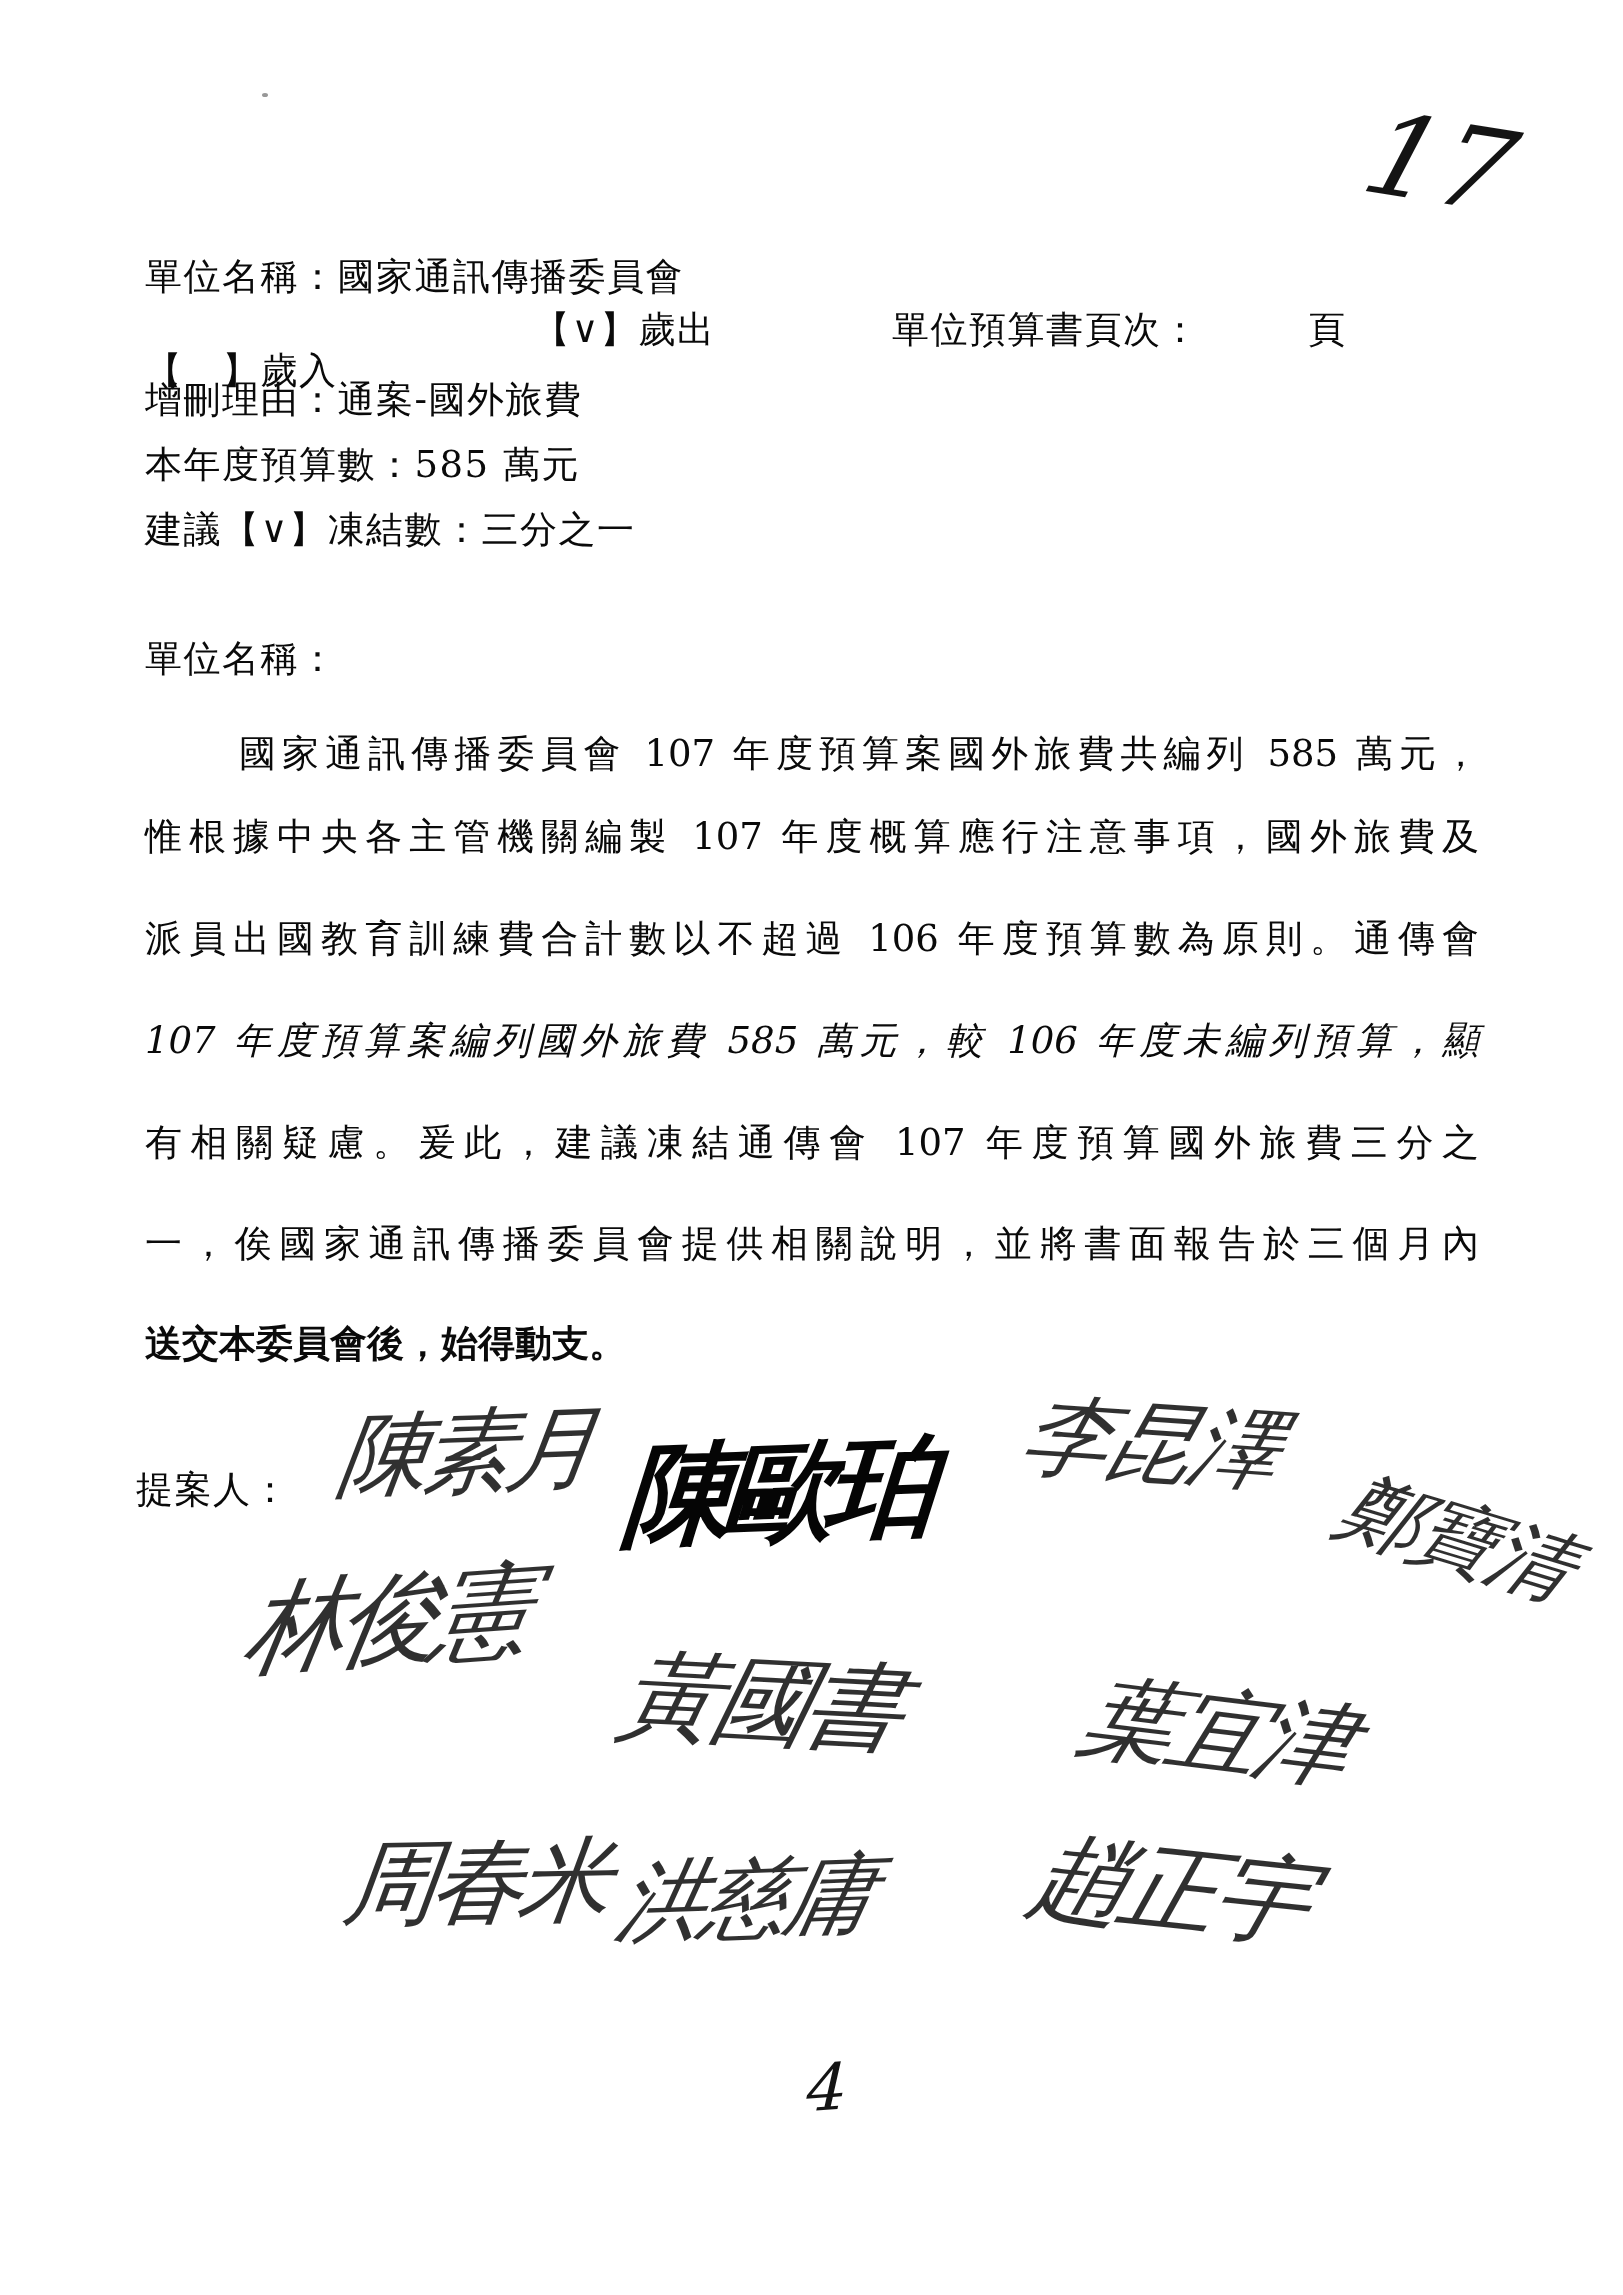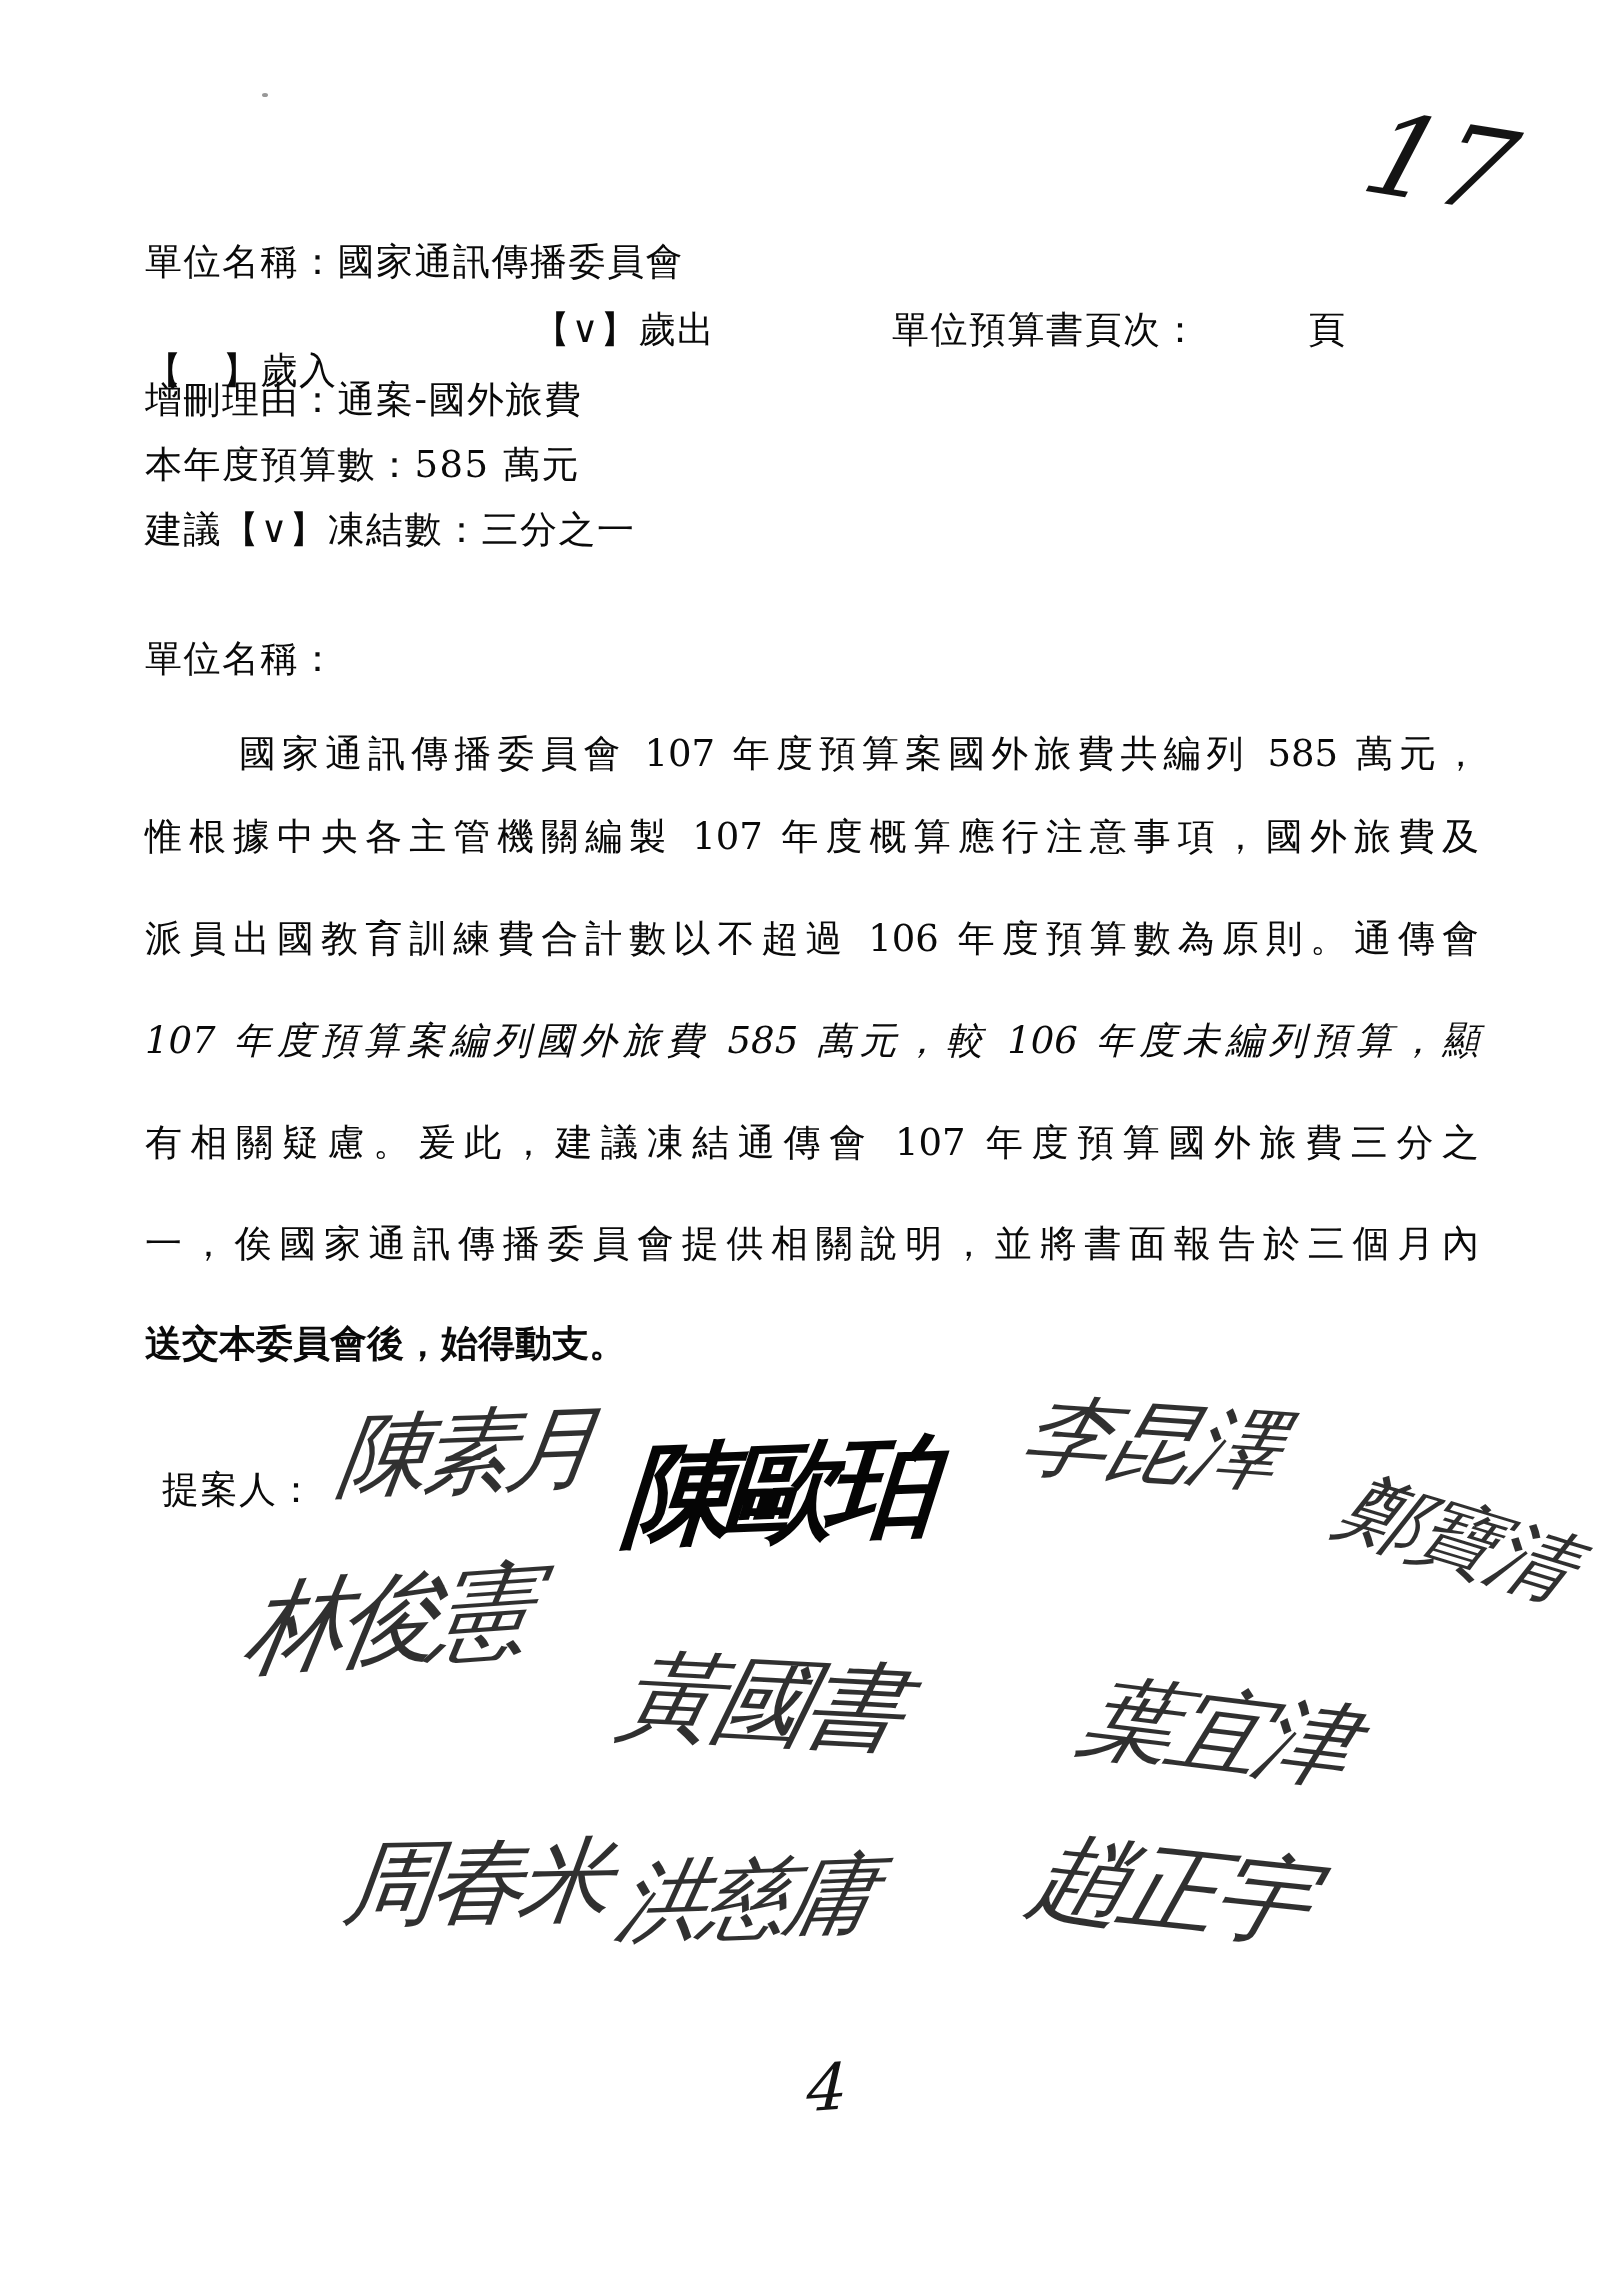--- a/index.html
+++ b/index.html
@@ -55,21 +55,21 @@
 </style>
 </head>
 <body>
 
 <div class="page">
 
   <div class="speck" style="left:262px; top:93px;"></div>
 
   <div class="sig" style="left:1386px; top:98px; font-size:113px; transform:rotate(9deg) skewX(-8deg);">17</div>
 
-  <div class="print" style="left:145px; top:243px;">單位名稱：國家通訊傳播委員會</div>
+  <div class="print" style="left:145px; top:258px;">單位名稱：國家通訊傳播委員會</div>
 
   <div class="print" style="left:145px; top:311px;margin-top:41px;">【　】歲入</div>
 
   <div class="print" style="left:533px; top:311px;">【∨】歲出</div>
 
   <div class="print" style="left:892px; top:311px;">單位預算書頁次：</div>
 
   <div class="print" style="left:1308px; top:311px;">頁</div>
 
   <div class="print" style="left:145px; top:381px;">增刪理由：通案-國外旅費</div>
@@ -83,21 +83,21 @@
   <div>
     <div class="print para-line" style="left:145px; top:735px; padding-left:94px; width:1240px;">國家通訊傳播委員會 107 年度預算案國外旅費共編列 585 萬元，</div>
     <div class="print para-line" style="left:145px; top:818px;">惟根據中央各主管機關編製 107 年度概算應行注意事項，國外旅費及</div>
     <div class="print para-line" style="left:145px; top:920px;">派員出國教育訓練費合計數以不超過 106 年度預算數為原則。通傳會</div>
     <div class="print para-line" style="left:145px; top:1022px;font-style:italic;">107 年度預算案編列國外旅費 585 萬元，較 106 年度未編列預算，顯</div>
     <div class="print para-line" style="left:145px; top:1124px;">有相關疑慮。爰此，建議凍結通傳會 107 年度預算國外旅費三分之</div>
     <div class="print para-line" style="left:145px; top:1225px;">一，俟國家通訊傳播委員會提供相關說明，並將書面報告於三個月內</div>
     <div class="print para-line para-last" style="left:145px; top:1325px;">送交本委員會後，始得動支。</div>
   </div>
 
-  <div class="print" style="left:162px; top:1471px;font-family:Liberation Serif, serif;">提案人：</div>
+  <div class="print" style="left:136px; top:1471px;font-family:Liberation Serif, serif;">提案人：</div>
 
   <div class="sig sig-thin" style="left:346px; top:1410px; font-size:91px; letter-spacing:-6.9px; transform:rotate(-2deg) skewX(-10deg);">陳素月</div>
 
   <div class="sig sig-bold" style="left:627px; top:1440px; font-size:111px; letter-spacing:-9.8px; transform:rotate(-2deg) skewX(-6deg);">陳歐珀</div>
 
   <div class="sig sig-thin" style="left:1037px; top:1391px; font-size:88px; letter-spacing:-3.9px; transform:rotate(4deg) skewX(-12deg);">李昆澤</div>
 
   <div class="sig sig-thin" style="left:1361px; top:1467px; font-size:81px; letter-spacing:-2.9px; transform:rotate(17deg) skewX(-8deg);">鄭寶清</div>
 
   <div class="sig sig-thin" style="left:256px; top:1578px; font-size:101px; letter-spacing:-7.9px; transform:rotate(-4deg) skewX(-14deg);">林俊憲</div>

